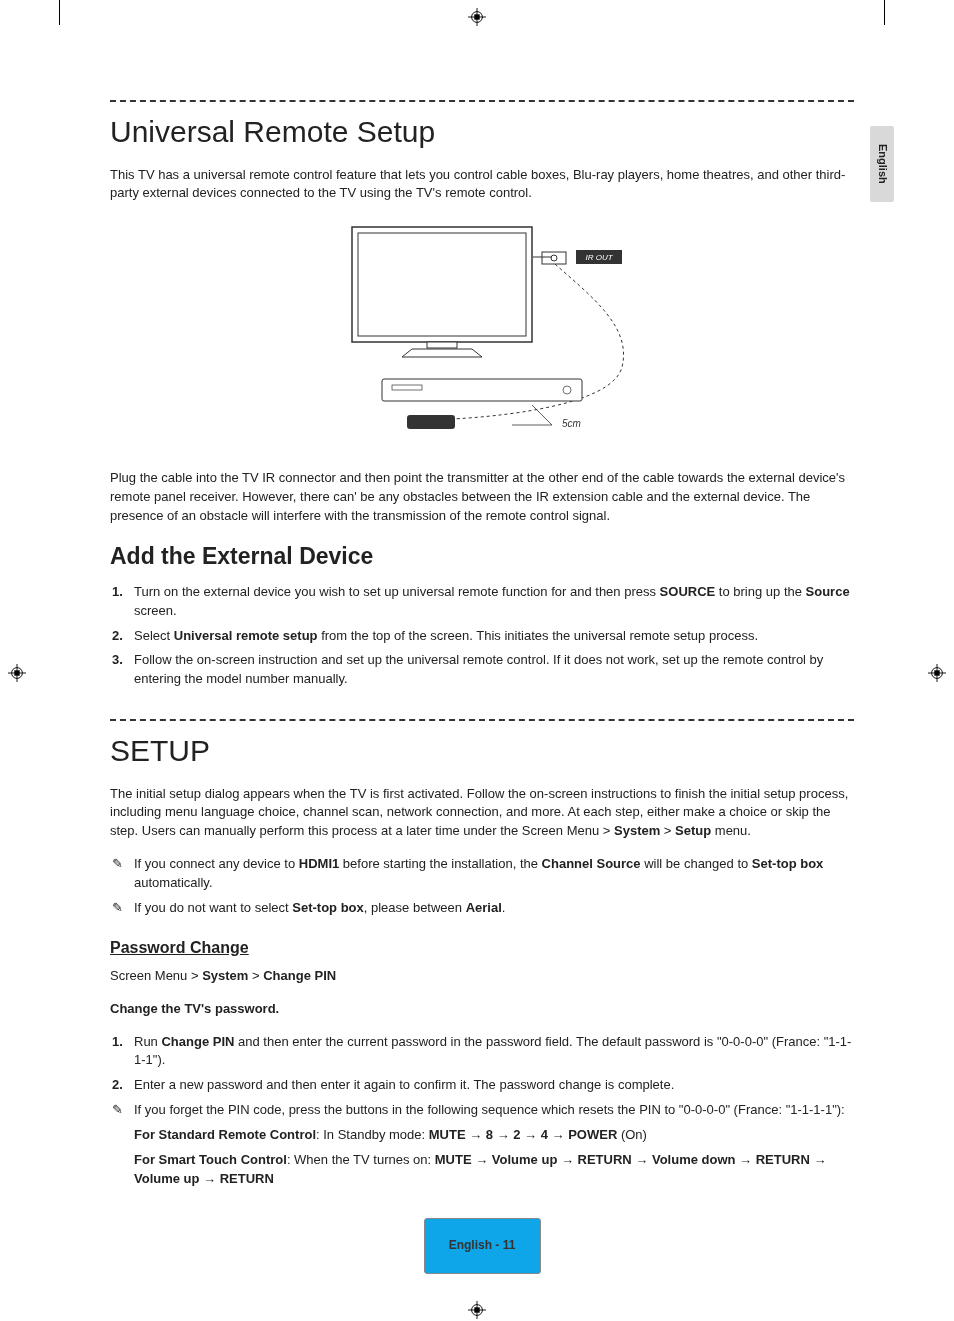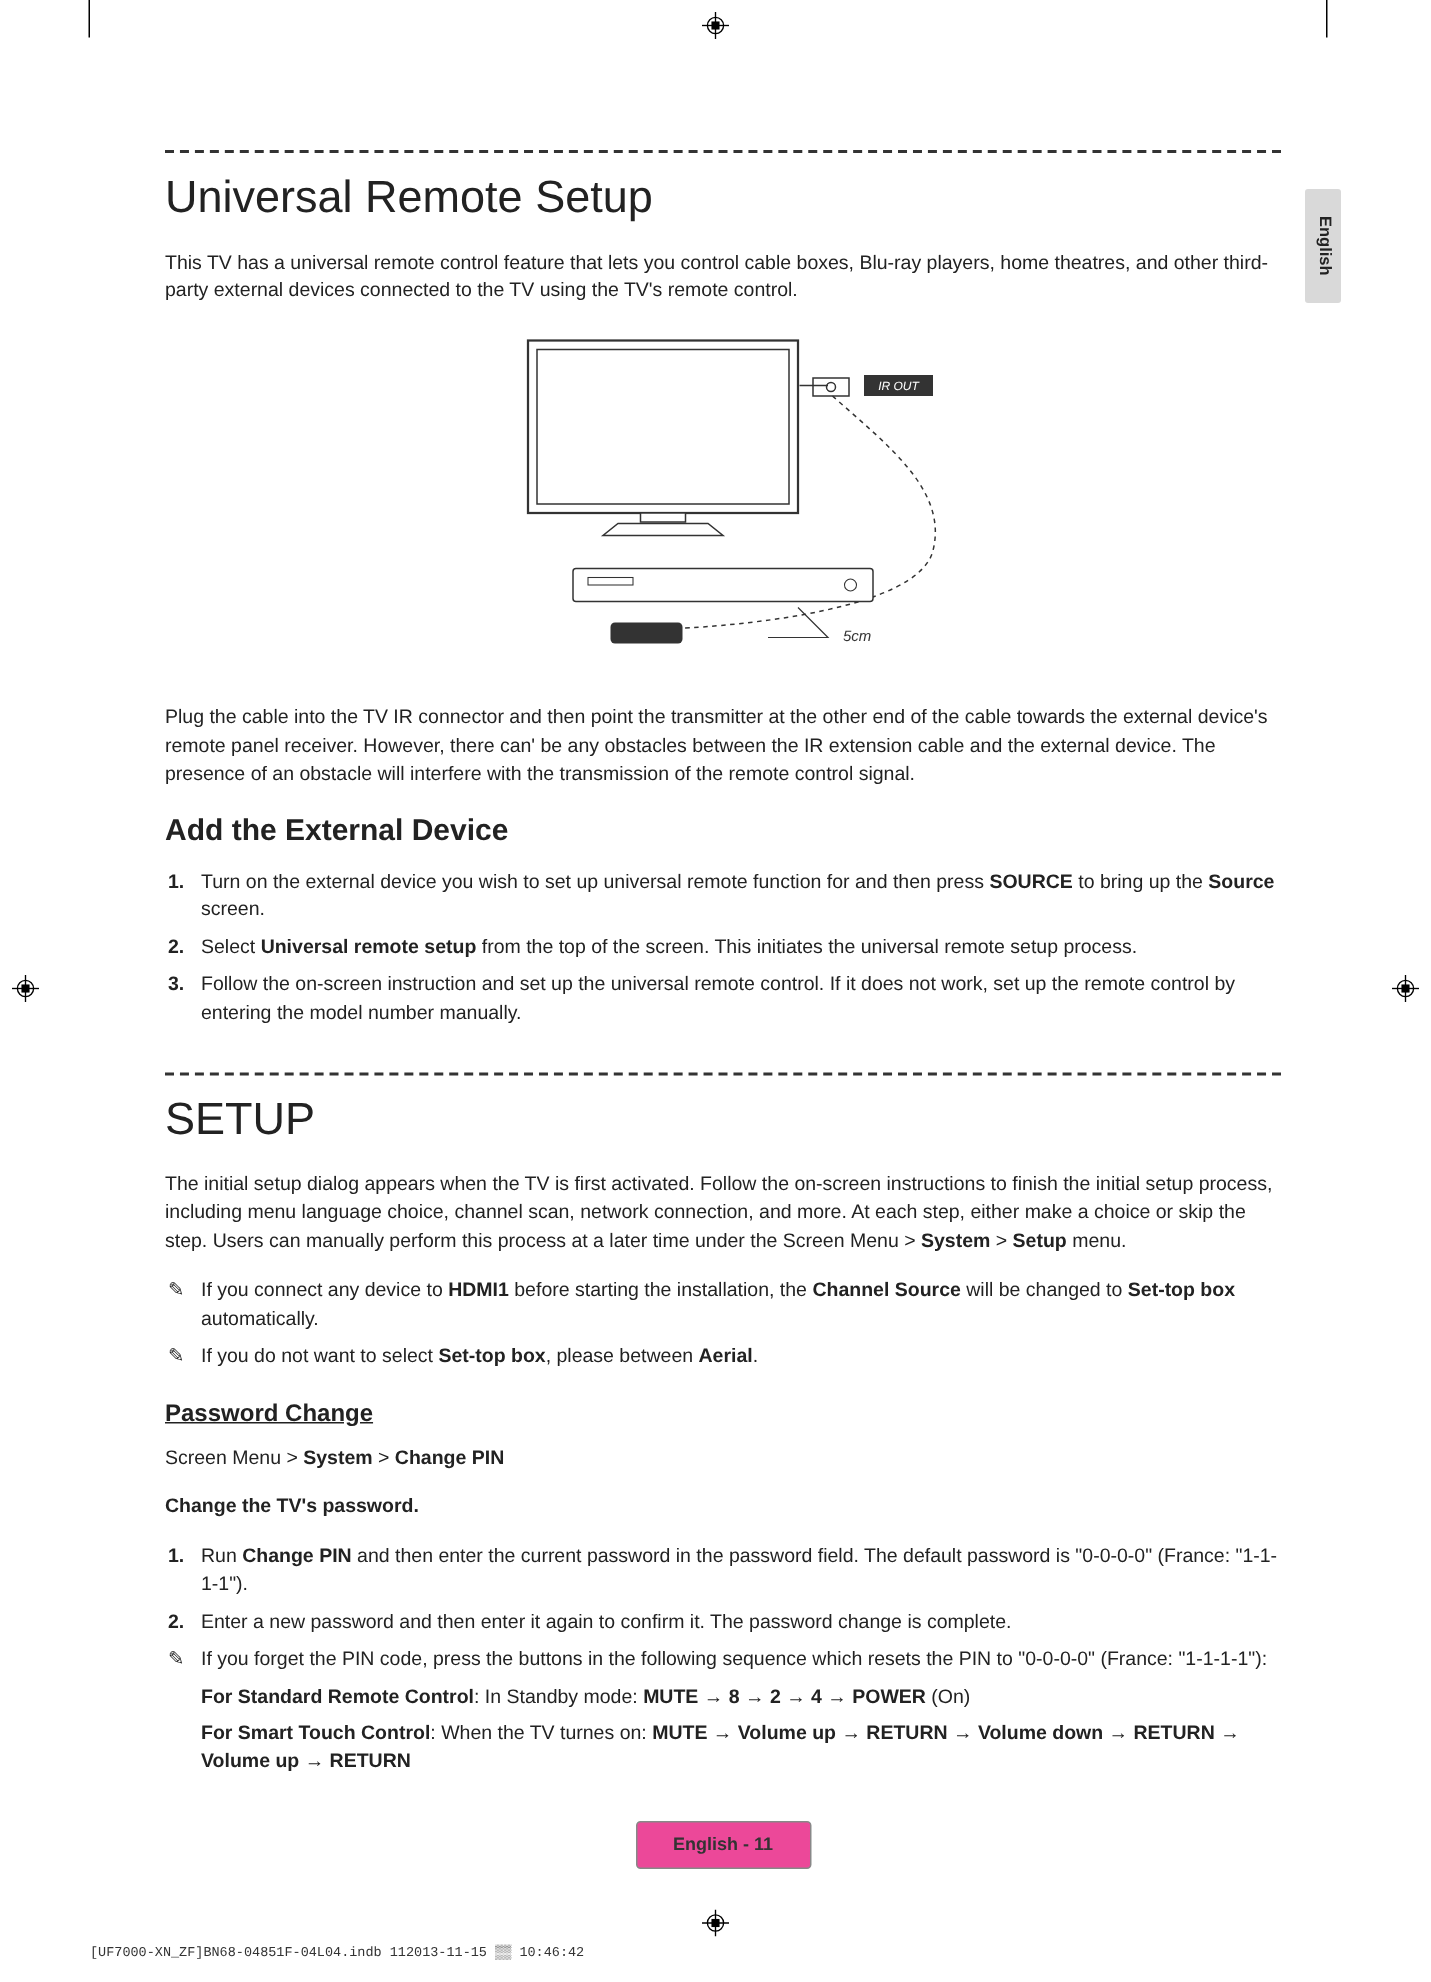--- a/index.html
+++ b/index.html
@@ -26,21 +26,21 @@
     .reg-left { position:absolute; top:50%; left:8px; transform:translateY(-50%); }
     .reg-right { position:absolute; top:50%; right:8px; transform:translateY(-50%); }
     .reg-bottom { position:absolute; bottom:28px; left:50%; transform:translateX(-50%); }
     .reg { width:18px; height:18px; }
     .reg svg { display:block; }
     hr.dashed { border: none; border-top: 2px dashed #333; margin: 0 0 8px 0; }
     h1.section { font-size: 30px; font-weight: 300; color: #222; margin: 0 0 12px 0; }
     .body-text { margin: 0 0 14px 0; }
     .figure { text-align: center; margin: 10px 0 16px 0; font-style: italic; }
     .figure svg { display:inline-block; }
-    h2.sub { font-size: 20px; font-weight: bold; margin: 14px 0 10px 0; }
+    h2.sub { font-size: 23px; font-weight: bold; margin: 14px 0 10px 0; }
     h3.path { font-size: 16px; font-weight: bold; text-decoration: underline; margin: 18px 0 8px 0; }
     ol.num { list-style: none; padding-left: 24px; }
     ol.num li { position: relative; margin: 6px 0; }
     ol.num li .num { position: absolute; left: -22px; top: 0; font-weight: bold; }
     ul.note { list-style: none; padding-left: 24px; }
     ul.note li { position: relative; margin: 6px 0; }
     ul.note li::before { content: "✎"; position: absolute; left: -22px; top: 0; }
     .indent { padding-left: 24px; margin: 6px 0; }
     b, .bold { font-weight: bold; }
     .lang-tab {
@@ -52,25 +52,25 @@
       font-size: 11px;
       font-weight: bold;
       writing-mode: vertical-rl;
       text-orientation: mixed;
       border-radius: 2px;
     }
     .page-badge {
       display: block;
       width: 117px;
       margin: 30px auto 10px auto;
-      background: #ec4899;
+      background: #0ea5e9;
       border: 1px solid #888;
       border-radius: 3px;
       text-align: center;
-      padding: 6px 0;
+      padding: 18px 0;
       font-size: 12px;
       font-weight: bold;
       color: #333;
     }
     .footer {
       display: flex;
       font-size: 9px;
       color: #333;
       padding: 0 60px 10px 60px;
       font-family: Liberation Mono, monospace;

